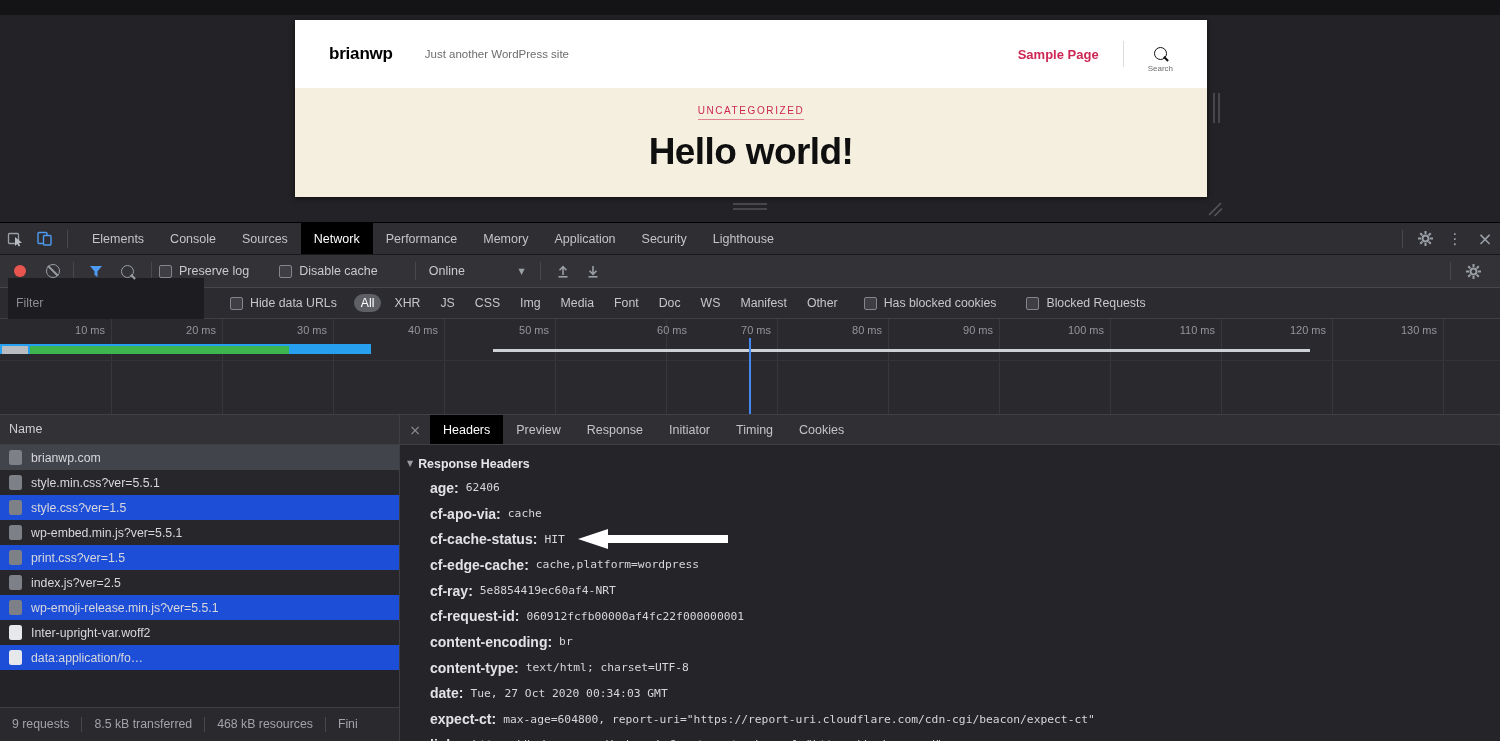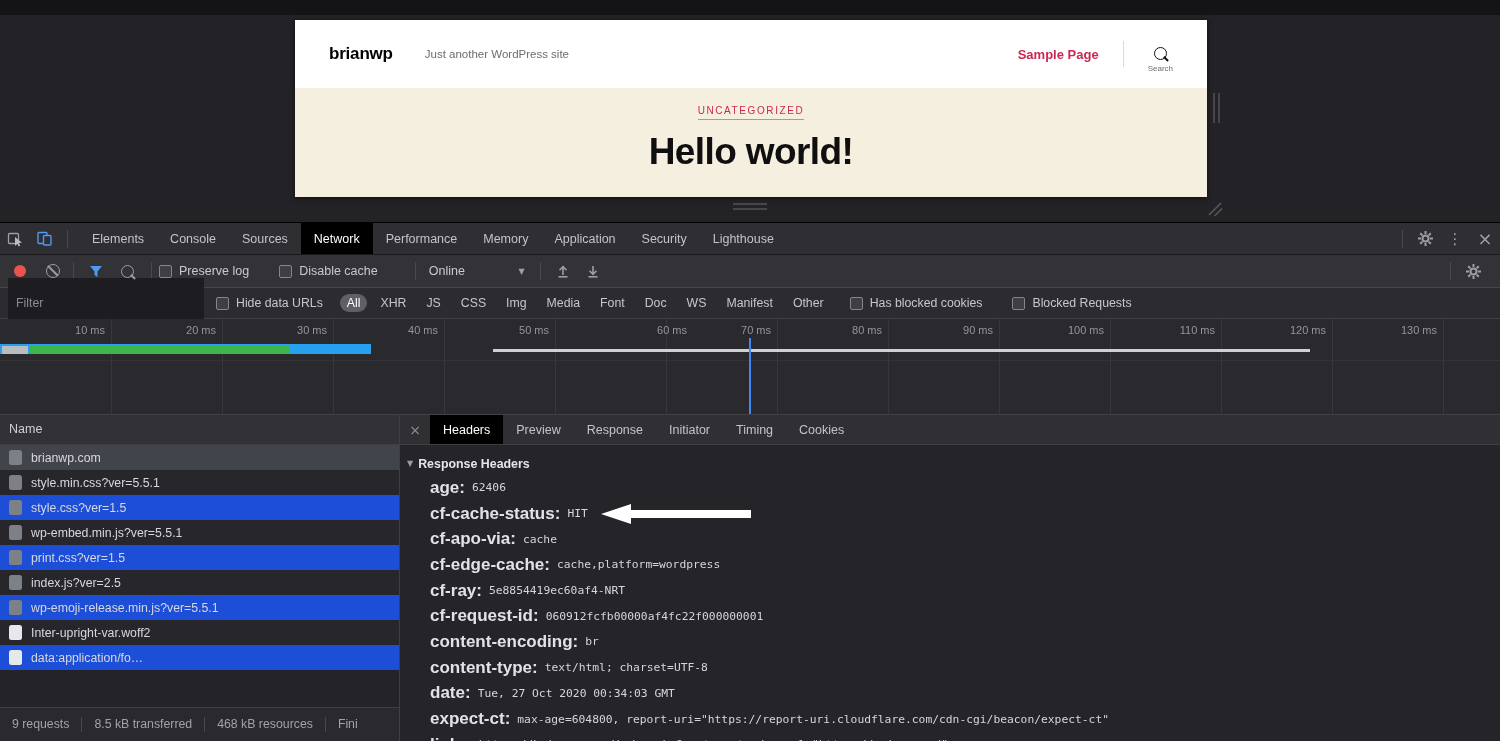--- a/index.html
+++ b/index.html
@@ -51,21 +51,21 @@
   .mag.gray{border-color:#9aa0a6;cursor:pointer}
   .mag.gray::after{background:#9aa0a6}
   .cbrow{display:flex;align-items:center;margin-right:30px;cursor:default;white-space:nowrap}
   .cb{width:11px;height:11px;border:1px solid #85858c;border-radius:2px;background:#3e3e44;margin-right:7px;flex:none;cursor:pointer}
   .dropdown{display:flex;align-items:center;width:96px;justify-content:space-between;padding:2px 6px;margin-right:2px;cursor:pointer}
   .caret{font-family:"DejaVu Sans",sans-serif;font-size:8px;color:#9aa0a6}
 
   .dt-filterbar{height:30px;flex:none;background:#2b2b30;display:flex;align-items:center;
                 border-bottom:1px solid #404045;padding:0 8px;font-size:12.3px;color:#c6c6cb}
   .filter-input{width:180px;height:19px;background:#1d1d21;border:none;border-radius:0;color:#b0b0b5;
-                padding:16px 8px;font-size:12.3px;margin-right:12px;outline:none;font-family:inherit;flex:none}
+                padding:16px 8px;font-size:12.3px;margin-right:26px;outline:none;font-family:inherit;flex:none}
   .filter-input::placeholder{color:#8b8b91}
   .ftypes{display:flex;align-items:center;margin:0 4px}
   .ftype{padding:2px 7px;margin:0 3px;color:#c6c6cb;border-radius:9px;cursor:pointer;white-space:nowrap}
   .ftype.active{background:#5e6066;color:#fff}
 
   .dt-timeline{height:95px;flex:none;position:relative;background:#29292e;border-bottom:1px solid #404045;overflow:hidden}
   .tl-grid{position:absolute;top:0;bottom:0;width:1px;background:#37373c}
   .tl-tick{position:absolute;top:5px;width:74px;text-align:right;font-size:11px;color:#94949a}
   .tl-sep{position:absolute;left:0;right:0;top:41px;height:1px;background:#333338}
   .tl-bar{position:absolute;top:25px;height:10px}
@@ -92,21 +92,21 @@
   .pane-right{flex:1;min-width:0;display:flex;flex-direction:column;background:#242429}
   .detail-tabs-row{height:29px;flex:none;background:#2f2f34;border-bottom:1px solid #3e3e43;display:flex;align-items:stretch}
   .dclose{width:30px;display:flex;align-items:center;justify-content:center;color:#8f8f95;font-size:14px;
           font-family:"DejaVu Sans",sans-serif;cursor:pointer;flex:none}
   .detail-tabs{display:flex;align-items:stretch}
   .headers-pane{flex:1;overflow:hidden;padding-top:7px}
   .section-title{display:flex;align-items:center;height:23px;padding-left:7px;cursor:pointer}
   .tri{font-family:"DejaVu Sans",sans-serif;font-size:8px;color:#9d9da3;margin-right:5px}
   .stitle{font-size:12.4px;font-weight:700;color:#e6e6ea}
   .hrow{height:25.7px;display:flex;align-items:center;padding-left:30px;white-space:nowrap;overflow:hidden}
-  .hname{font-size:17px;font-weight:700;color:#e2e2e6;margin-right:7px;flex:none}
+  .hname{font-size:14px;font-weight:700;color:#e2e2e6;margin-right:7px;flex:none}
   .hval{font-family:"DejaVu Sans Mono",monospace;font-size:11.3px;color:#d6d6da}
   .annot-arrow{margin-left:13px;flex:none}
 </style>
 </head>
 <body>
 
 <div class="stage">
 
   <section class="browser">
     <div class="top-strip"></div>
@@ -363,31 +363,31 @@
           <div class="section-title">
             <span class="tri">▼</span>
             <span class="stitle">Response Headers</span>
           </div>
           <div id="hdrList">
               <div class="hrow">
                 <span class="hname">age:</span>
                 <span class="hval">62406</span>
               </div>
               <div class="hrow">
+                <span class="hname">cf-apo-via:</span>
+                <span class="hval">cache</span>
+              </div>
+              <div class="hrow">
                 <span class="hname">cf-cache-status:</span>
                 <span class="hval">HIT</span>
                 <svg class="annot-arrow" width="150" height="20" viewBox="0 0 150 20">
                   <polygon points="0,10 30,0 30,6 150,6 150,14 30,14 30,20" fill="#ffffff"></polygon>
                 </svg>
               </div>
               <div class="hrow">
-                <span class="hname">cf-apo-via:</span>
-                <span class="hval">cache</span>
-              </div>
-              <div class="hrow">
                 <span class="hname">cf-edge-cache:</span>
                 <span class="hval">cache,platform=wordpress</span>
               </div>
               <div class="hrow">
                 <span class="hname">cf-ray:</span>
                 <span class="hval">5e8854419ec60af4-NRT</span>
               </div>
               <div class="hrow">
                 <span class="hname">cf-request-id:</span>
                 <span class="hval">060912fcfb00000af4fc22f000000001</span>

